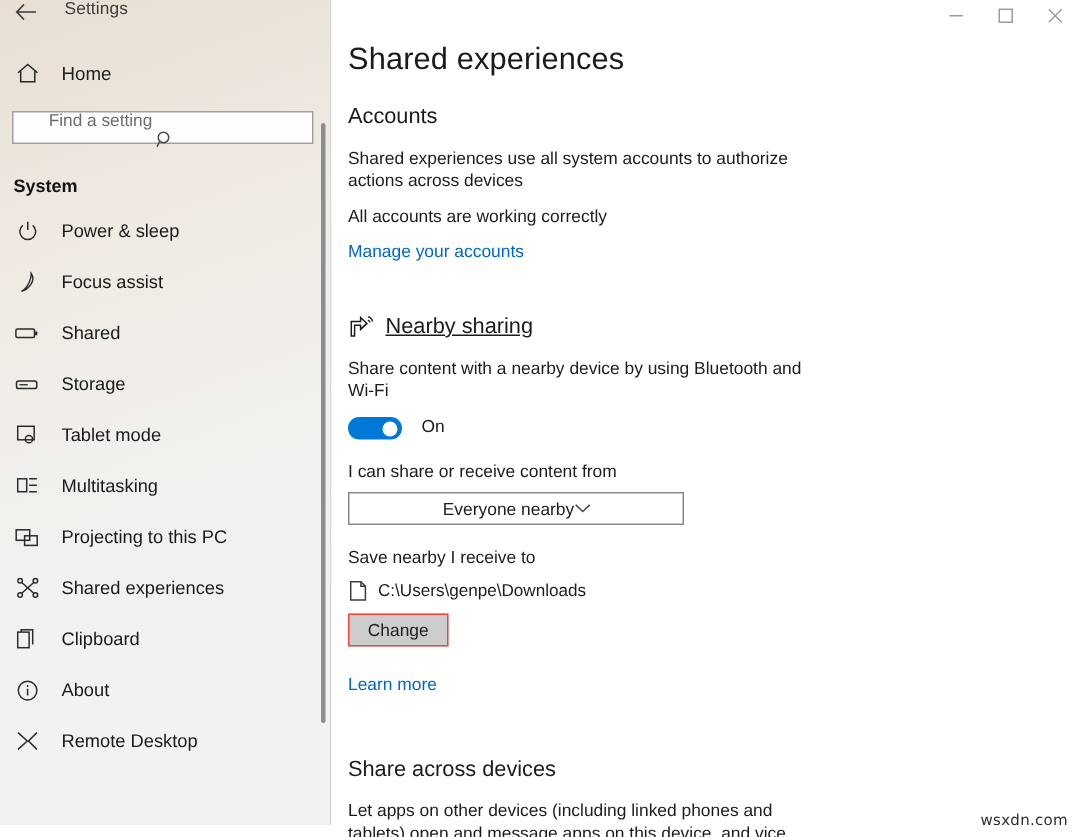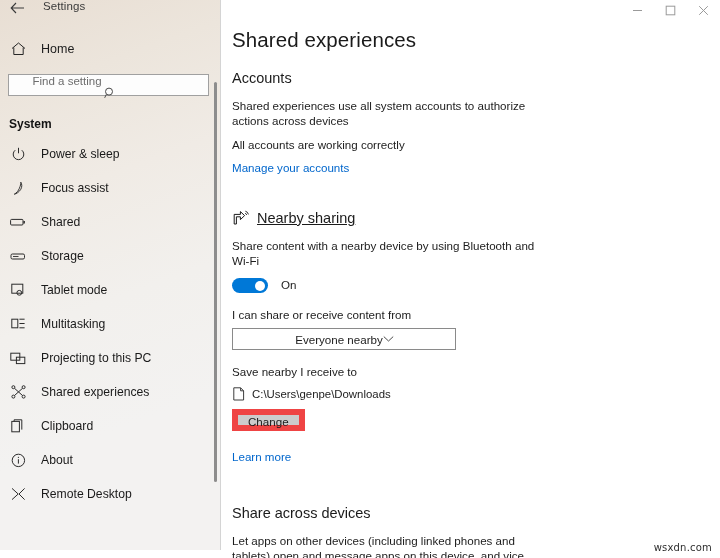--- a/index.html
+++ b/index.html
@@ -230,21 +230,21 @@
     gap: 7px;
     margin-top: 8px;
   }
   .path-icon { width: 13px; height: 15px; color: #3c3c3c; display:flex; align-items:center; justify-content:center; }
   .path-text { font-size: 11.4px; color: #1c1c1c; }
 
   .btn {
     margin-top: 8px;
     min-width: 67px; height: 22px;
     background: #cccccc;
-    border: 6px solid #ef4444;
+    border: 1px solid #ef4444;
     font-family: "Liberation Sans", sans-serif;
     font-size: 11.6px;
     color: #1c1c1c;
     cursor: pointer;
     padding: 0 10px;
   }
 
   .spacer-lg { height: 16px; }
 
   .watermark {

